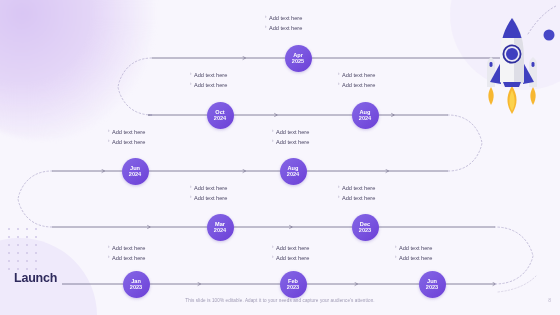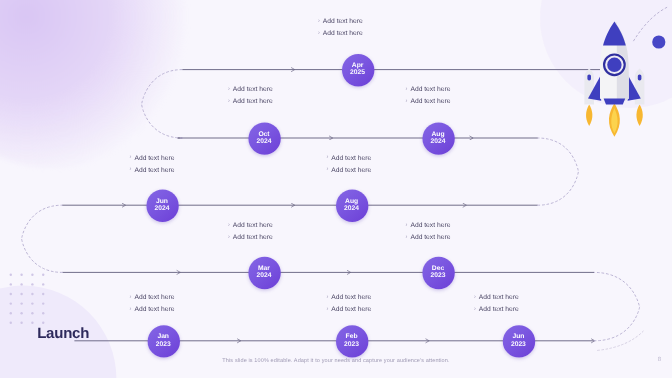--- a/index.html
+++ b/index.html
@@ -34,21 +34,21 @@
 
   
   .title{
     position:absolute;left:27px;top:18px;width:260px;
     font-size:15.5px;line-height:1.28;font-weight:bold;color:#2e2a5c;
     letter-spacing:-.2px;
   }
 
   
   .launch{
-    position:absolute;left:31px;top:271px;
+    position:absolute;left:14px;top:271px;
     font-size:12.5px;font-weight:bold;color:#2e2a5c;letter-spacing:-.2px;
   }
 
   
   .footer{
     position:absolute;left:0;right:0;top:298px;text-align:center;
     font-size:4.6px;color:#9f9ab4;letter-spacing:.1px;
   }
   .pagenum{
     position:absolute;right:9px;top:297px;font-size:5px;color:#bdb8cf;

